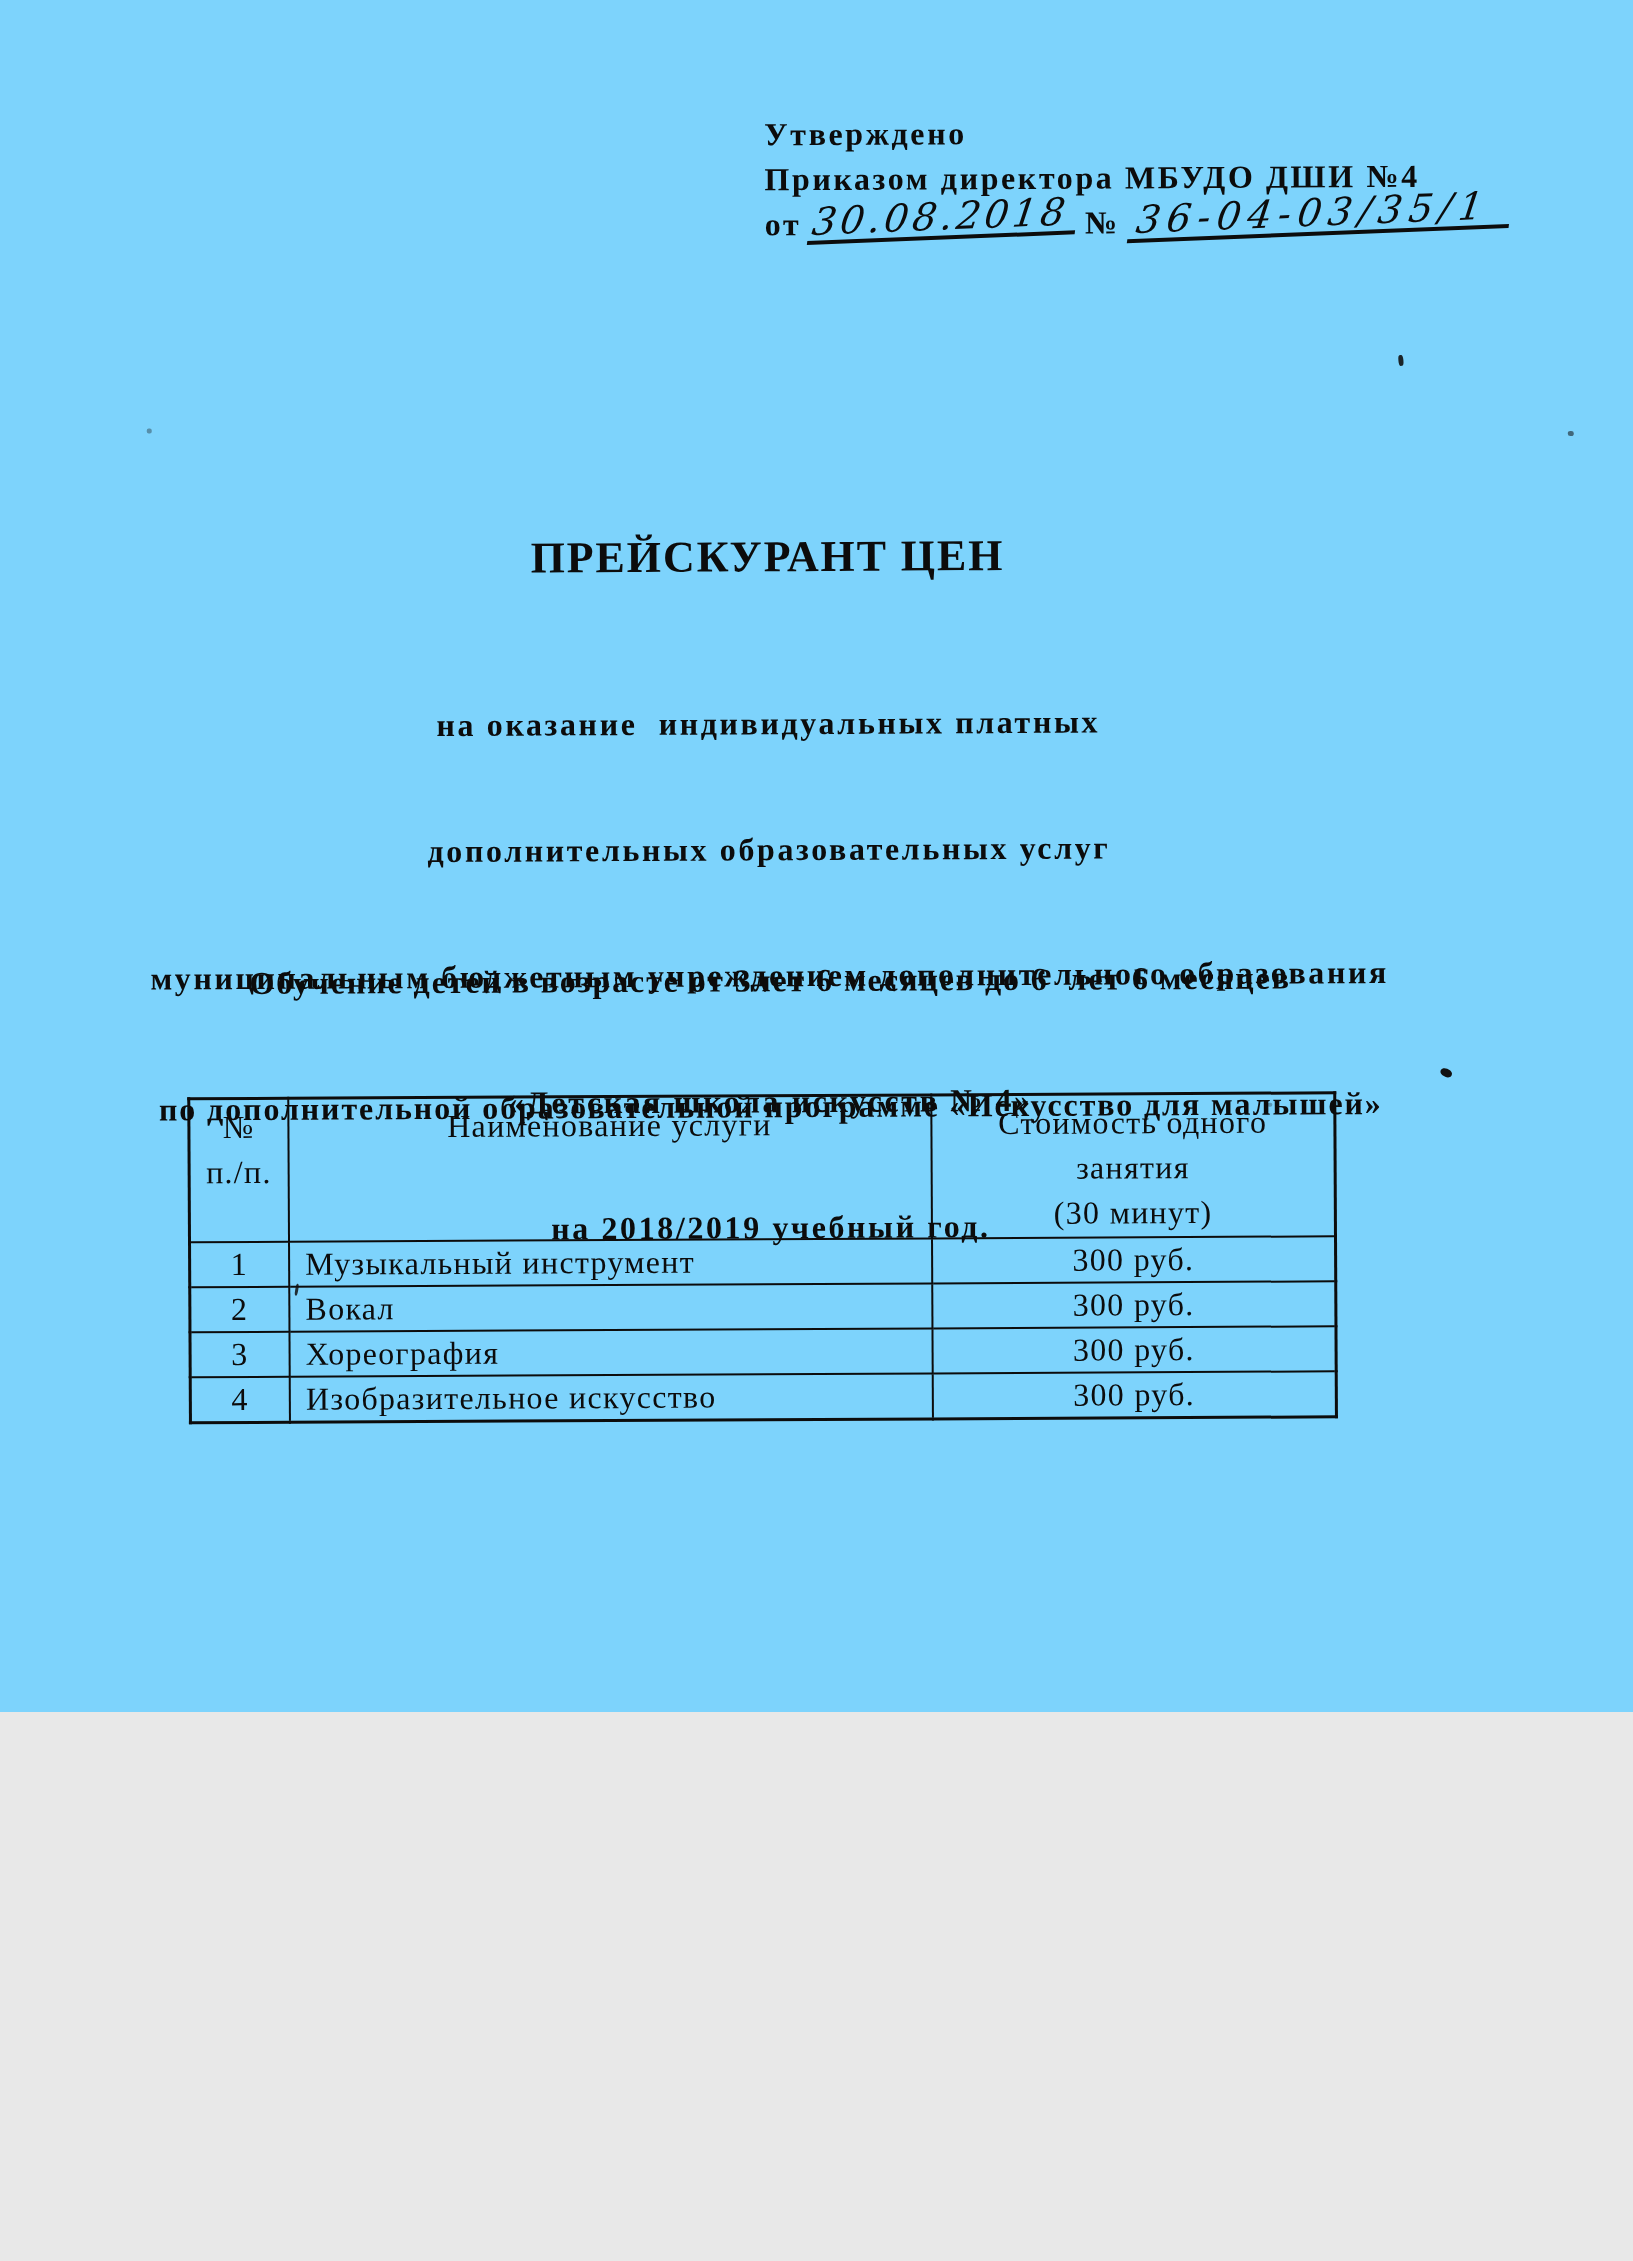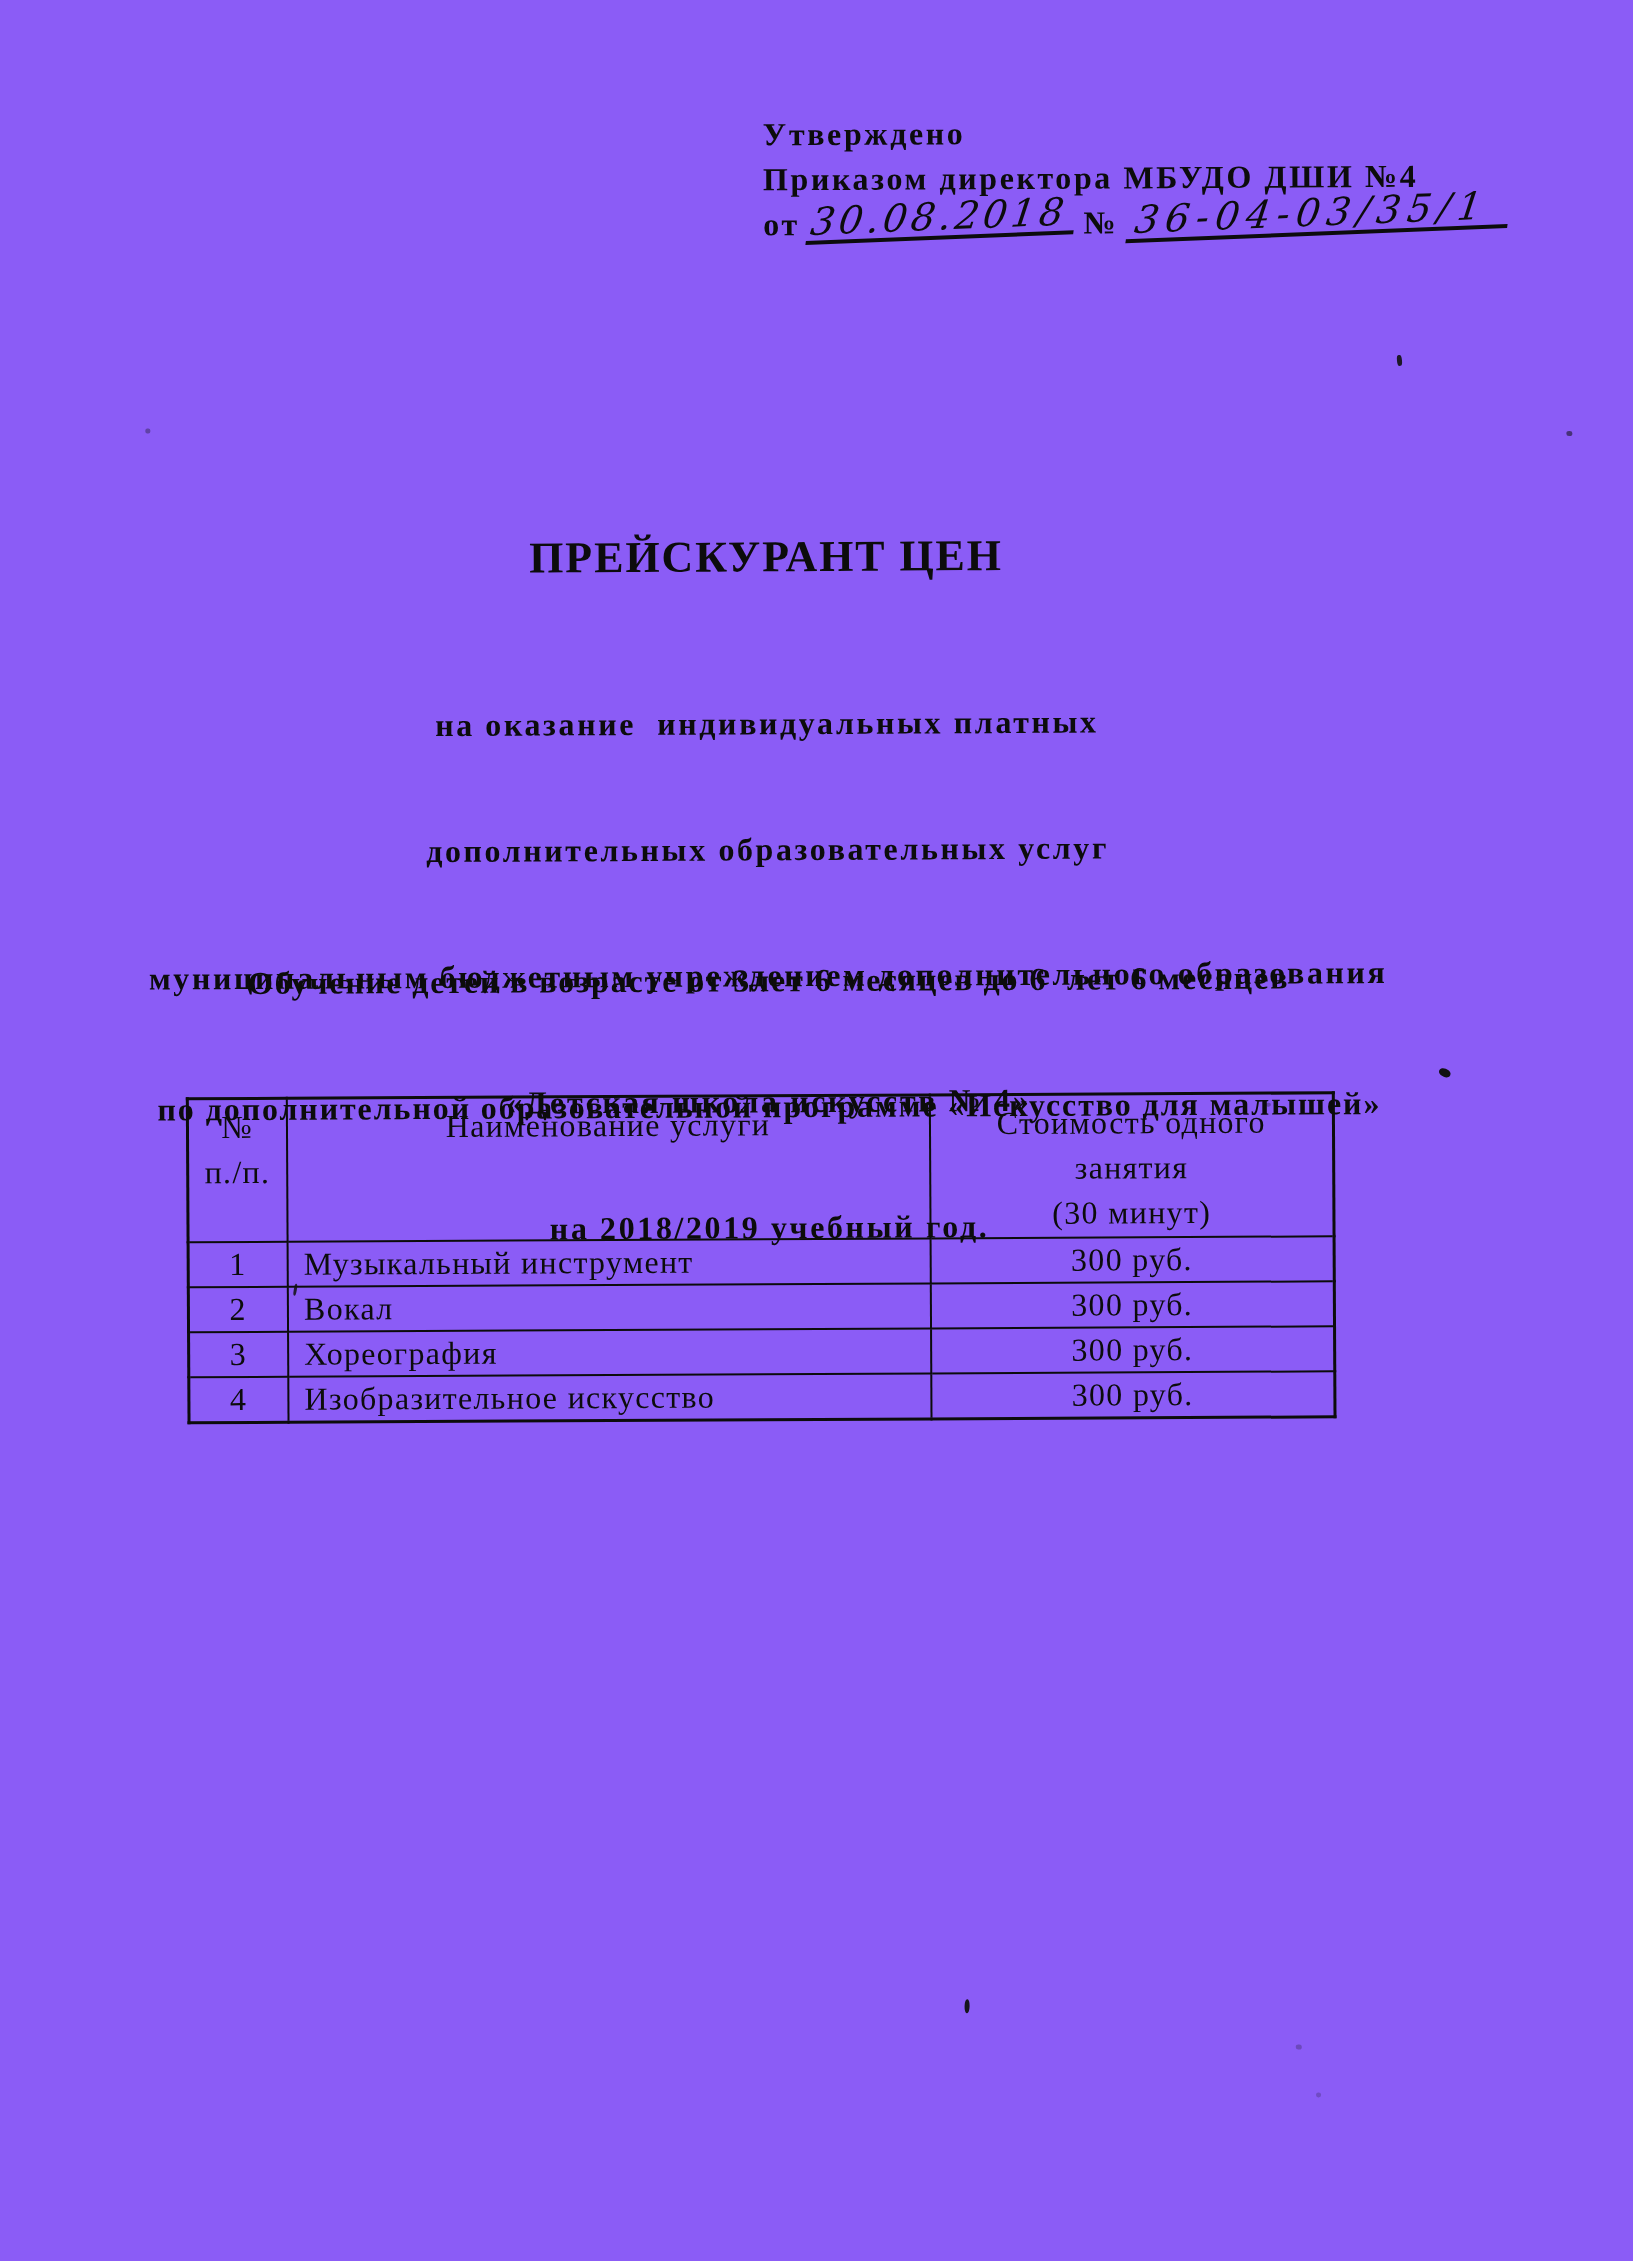--- a/index.html
+++ b/index.html
@@ -3,22 +3,22 @@
 <meta charset="utf-8">
 <style>
   html, body {
     margin: 0;
     padding: 0;
     background: #e8e8e8;
   }
   .page {
     position: relative;
     width: 1633px;
-    height: 2261px;
-    background: #8b5cf6;
+    height: 1712px;
+    background: #7dd3fc;
     overflow: hidden;
     color: #0c0c0c;
     font-family: "Liberation Serif", "DejaVu Serif", serif;
     text-decoration: underline;
   }
   .content {
     position: absolute;
     inset: 0;
     transform: rotate(-0.3deg);
     transform-origin: 50% 50%;

